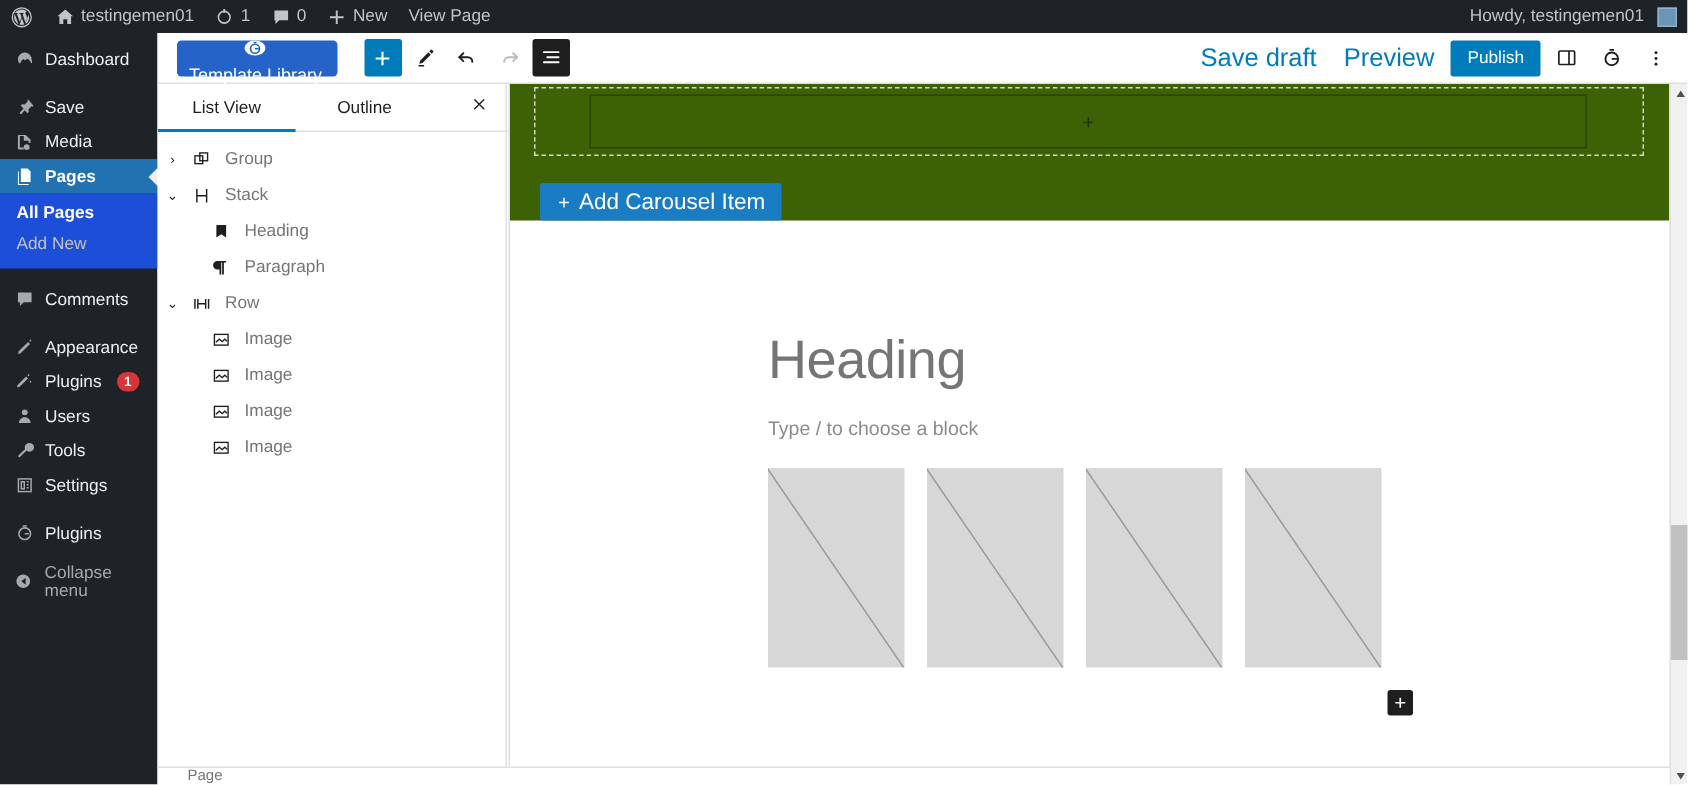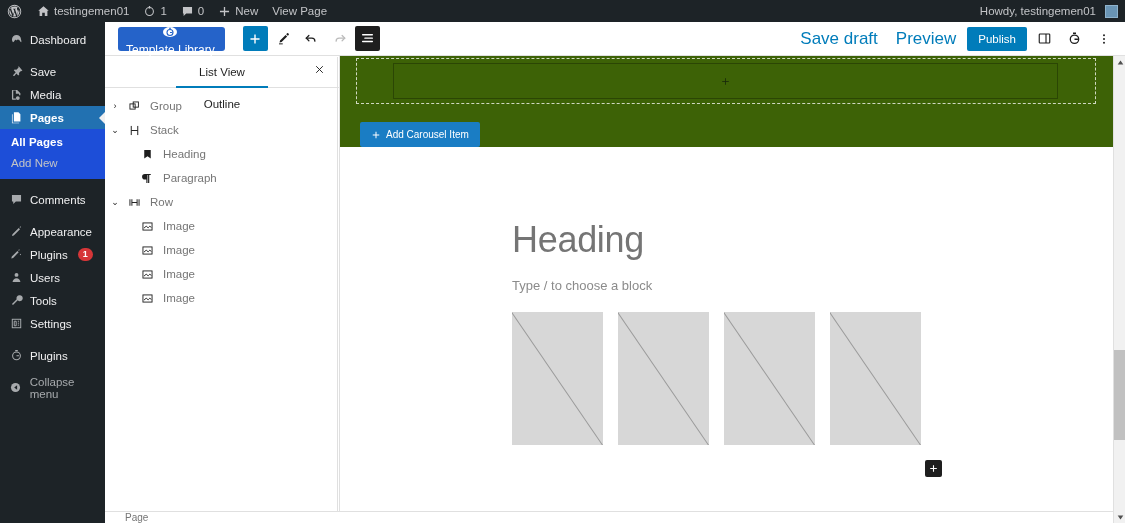--- a/index.html
+++ b/index.html
@@ -127,21 +127,20 @@
   #listview {
     position: absolute; top: 56px; left: 105px;
     width: 235px; height: 455px;
     background: #fff;
     border-right: 1px solid #e0e0e0;
   }
   .lv-tabs {
     display: flex; align-items: center;
     height: 32px; border-bottom: 1px solid #e0e0e0;
     position: relative;
-    flex-direction: column;
   }
   .lv-tab {
     flex: 0 0 auto; text-align: center;
     font-size: 11.5px; color: #1e1e1e;
     height: 32px; line-height: 32px;
   }
   .lv-tab.t1 { width: 92px; }
   .lv-tab.t2 { width: 92px; }
   .lv-tab.active { box-shadow: inset 0 -2px 0 #007cba; color: #1e1e1e; }
   .lv-close {
@@ -188,21 +187,21 @@
     border: 1px solid #2b4604;
     display: flex; align-items: center; justify-content: center;
   }
   .plus-ghost { color: #1b2b03; font-size: 13px; line-height: 1; }
   .carousel-btn {
     position: absolute; left: 20px; top: 66px;
     background: #1a7dc4; color: #fff;
     height: 25px; border-radius: 2px;
     padding: 0 11px;
     display: flex; align-items: center; gap: 5px;
-    font-size: 10px;
+    font-size: 15px;
   }
   .content-area { position: absolute; top: 91px; left: 0; width: 773px; }
   .doc-heading {
     position: absolute; left: 172px; top: 72px;
     font-size: 36px; color: #757575; font-weight: 400;
     letter-spacing: -0.3px;
   }
   .doc-para {
     position: absolute; left: 172px; top: 131px;
     font-size: 13px; color: #8b8b8b;

